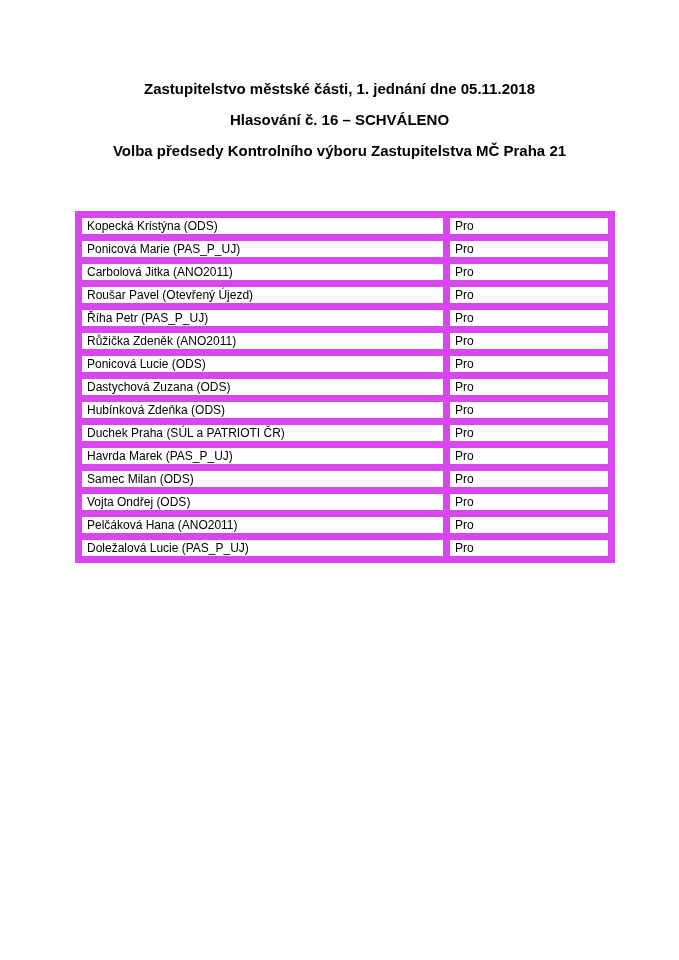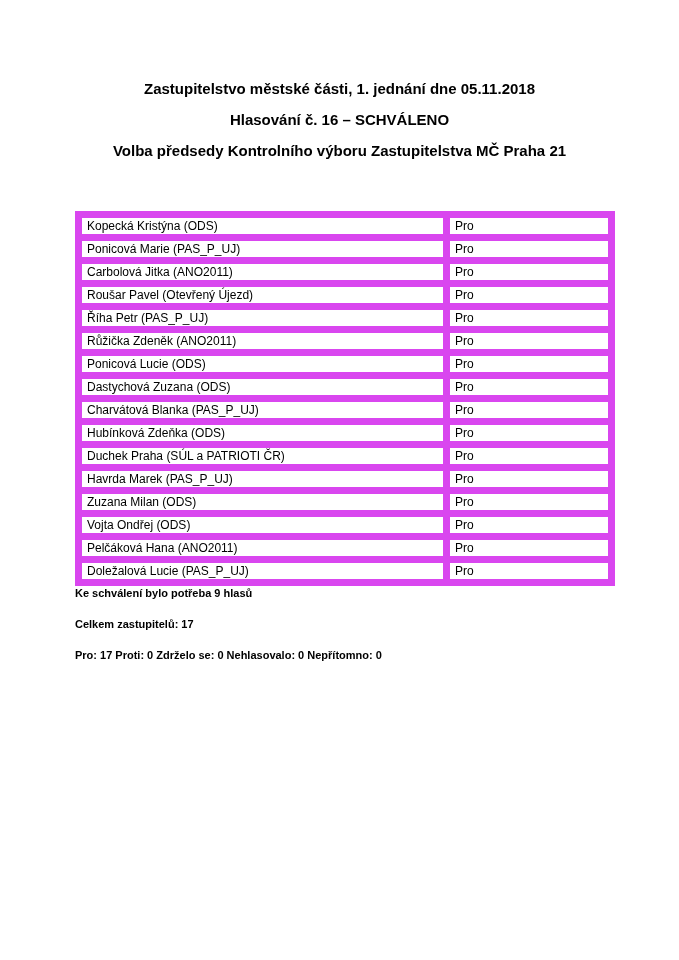--- a/index.html
+++ b/index.html
@@ -100,53 +100,44 @@
         </tr>
         <tr>
           <td class="name-cell">Ponicová Lucie (ODS)</td>
           <td class="vote-cell">Pro</td>
         </tr>
         <tr>
           <td class="name-cell">Dastychová Zuzana (ODS)</td>
           <td class="vote-cell">Pro</td>
         </tr>
         <tr>
-          <td class="name-cell">Charvátová Blanka (PAS_P_UJ)</td>
-          <td class="vote-cell">Pro</td>
-        </tr>
-        <tr>
           <td class="name-cell">Hubínková Zdeňka (ODS)</td>
           <td class="vote-cell">Pro</td>
         </tr>
         <tr>
           <td class="name-cell">Duchek Praha (SÚL a PATRIOTI ČR)</td>
           <td class="vote-cell">Pro</td>
         </tr>
         <tr>
           <td class="name-cell">Havrda Marek (PAS_P_UJ)</td>
           <td class="vote-cell">Pro</td>
         </tr>
         <tr>
-          <td class="name-cell">Zuzana Milan (ODS)</td>
+          <td class="name-cell">Samec Milan (ODS)</td>
           <td class="vote-cell">Pro</td>
         </tr>
         <tr>
           <td class="name-cell">Vojta Ondřej (ODS)</td>
           <td class="vote-cell">Pro</td>
         </tr>
         <tr>
           <td class="name-cell">Pelčáková Hana (ANO2011)</td>
           <td class="vote-cell">Pro</td>
         </tr>
         <tr>
           <td class="name-cell">Doležalová Lucie (PAS_P_UJ)</td>
           <td class="vote-cell">Pro</td>
         </tr>
       </tbody>
   </table>
 
-  <div class="summary">
-    <div class="summary-line">Ke schválení bylo potřeba 9 hlasů</div>
-    <div class="summary-line">Celkem zastupitelů: 17</div>
-    <div class="summary-line">Pro: 17 Proti: 0 Zdrželo se: 0 Nehlasovalo: 0 Nepřítomno: 0</div>
-  </div>
 
 </div>
 
 </body></html>

